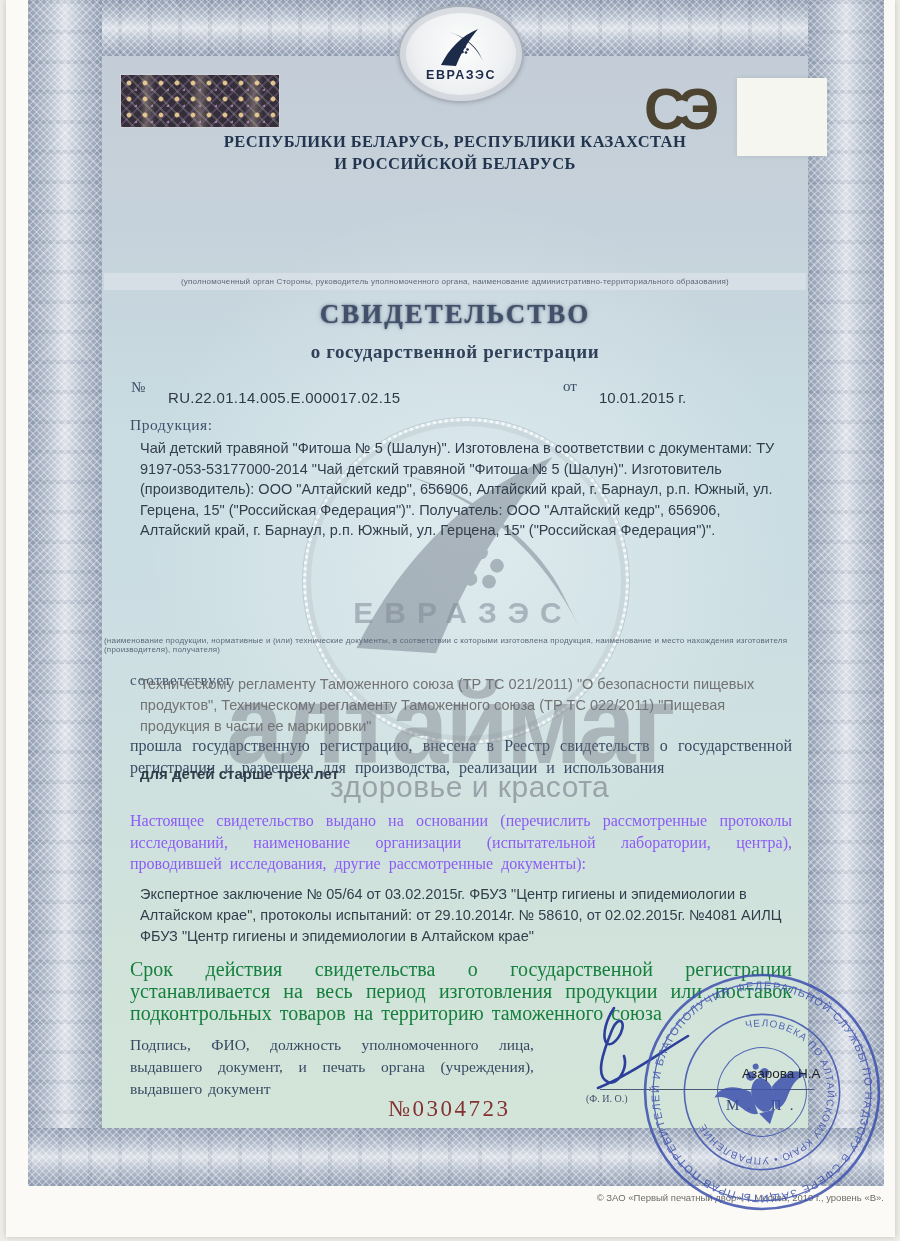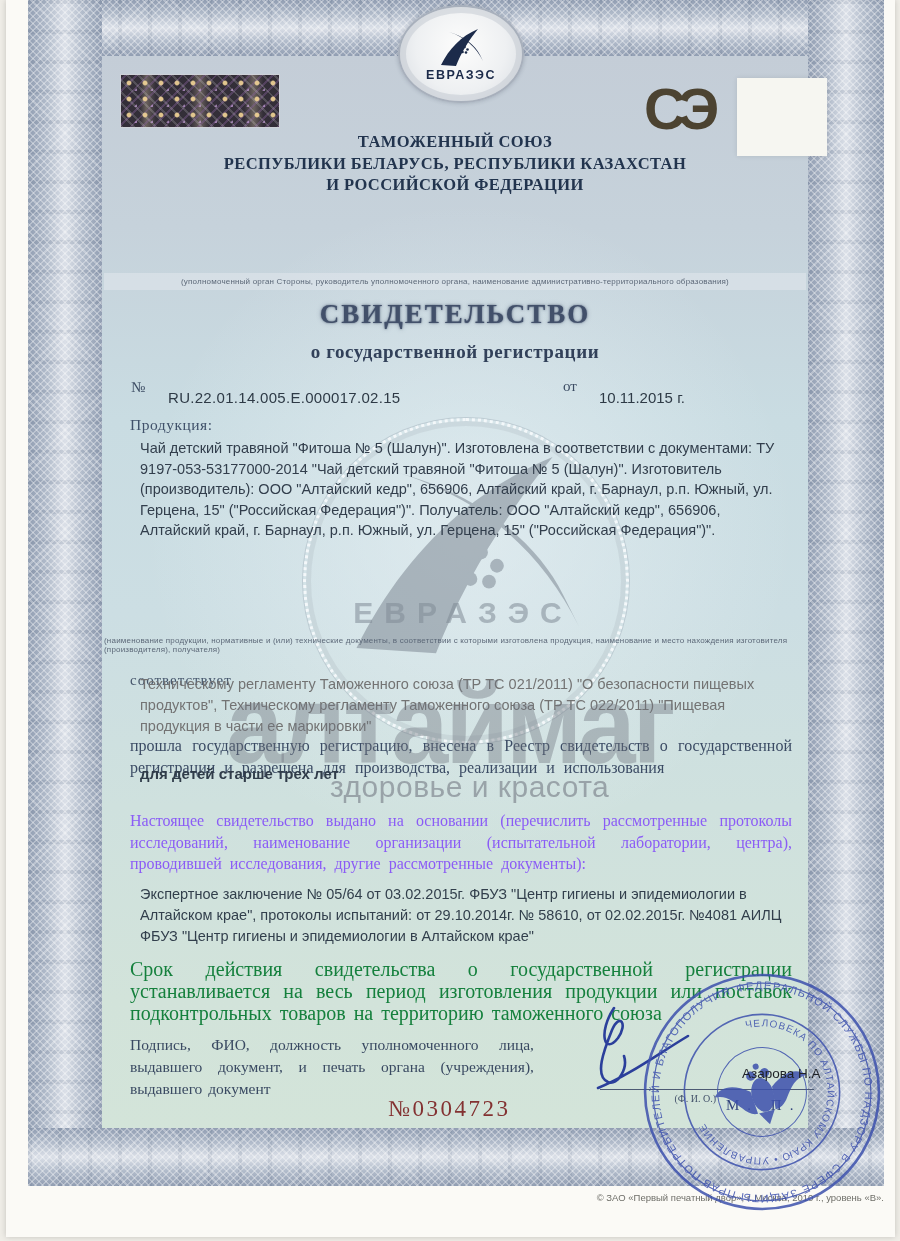--- a/index.html
+++ b/index.html
@@ -65,21 +65,21 @@
   .wm-brand{left:226px;top:660px;font-size:112px;font-weight:bold;color:rgba(110,115,125,.40);
     white-space:nowrap;letter-spacing:-3px;transform:scaleX(.92);transform-origin:left top;z-index:4;}
   .wm-slogan{left:330px;top:764px;font-size:30px;color:rgba(112,118,127,.58);letter-spacing:.5px;z-index:4;margin-top:6px;}
   
   .basis-intro{left:130px;top:810px;width:662px;font-size:16px;line-height:21.5px;color:#8b5cf6;text-align:justify;word-spacing:4px;}
   .basis-docs{left:140px;top:884px;width:654px;font-size:14.5px;line-height:21px;color:#323f4c;}
   .validity{left:130px;top:958px;width:662px;font-size:20px;line-height:22px;color:#15803d;text-align:justify;word-spacing:3px;}
   .sig-caption{left:130px;top:1034px;width:404px;font-size:15.5px;line-height:22px;color:#3a4a62;text-align:justify;word-spacing:2px;}
   
   .sig-line{position:absolute;left:600px;top:1089px;width:214px;border-top:1.3px solid #4d5a74;z-index:3;}
-  .fio-note{left:586px;top:1093px;width:130px;text-align:right;font-family:"Liberation Serif",serif;font-size:10px;color:#44536b;z-index:3;}
+  .fio-note{left:586px;top:1093px;width:130px;text-align:left;font-family:"Liberation Serif",serif;font-size:10px;color:#44536b;z-index:3;}
   .sig-name{left:742px;top:1066px;font-size:13.5px;color:#1e2126;z-index:7;}
   .mp{left:726px;top:1097px;font-family:"Liberation Serif",serif;font-size:15px;color:#33447c;letter-spacing:8px;z-index:3;}
   .serial{left:388px;top:1096px;font-family:"Liberation Serif",serif;font-size:23px;color:#833131;letter-spacing:2.5px;z-index:3;}
   .footer{right:16px;top:1192px;font-size:9.5px;color:#6e6e68;z-index:3;}
   
   .medallion{position:absolute;left:398px;top:5px;width:122px;height:94px;border-radius:50%;z-index:5;
     background:radial-gradient(circle at 50% 42%,#fdfdfc 0%,#eef0f2 55%,#d4d9df 100%);
     border:2px solid #a8b0bc;box-shadow:inset 0 0 0 6px rgba(188,195,205,.45), 0 0 4px rgba(40,50,70,.25);
     display:flex;flex-direction:column;align-items:center;justify-content:center;}
   .medallion-label{font-size:12.5px;font-weight:bold;color:#1c2b4a;letter-spacing:1.5px;margin-top:1px;}
@@ -132,34 +132,33 @@
     <svg width="54" height="40" viewBox="0 0 100 80" fill="#1c2b4a">
       <use href="#eurasec-emblem"></use>
     </svg>
     <div class="medallion-label">ЕВРАЗЭС</div>
   </div>
   <div class="hologram"></div>
   <div class="txt se-mark">СЭ</div>
   <div class="holo-square"></div>
 
   <div class="txt hdr-wrap hdr-serif">
-    <div>ТАМОЖЕННЫЙ СОЮЗ</div>
     <div>РЕСПУБЛИКИ БЕЛАРУСЬ, РЕСПУБЛИКИ КАЗАХСТАН</div>
-    <div>И РОССИЙСКОЙ ФЕДЕРАЦИИ</div>
+    <div>И РОССИЙСКОЙ БЕЛАРУСЬ</div>
   </div>
   <div class="note-strip"></div>
   <div class="txt hdr-wrap tiny-note hdr-note">(уполномоченный орган Стороны, руководитель уполномоченного органа, наименование административно-территориального образования)</div>
 
   <div class="txt hdr-wrap doc-title">СВИДЕТЕЛЬСТВО</div>
   <div class="txt hdr-wrap doc-sub">о государственной регистрации</div>
 
   <div class="txt serif no-label">№</div>
   <div class="txt sans no-value">RU.22.01.14.005.Е.000017.02.15</div>
   <div class="txt serif ot-label">от</div>
-  <div class="txt sans date-value">10.11.2015 г.</div>
+  <div class="txt sans date-value">10.01.2015 г.</div>
 
   <div class="txt serif prod-label">Продукция:</div>
   <div class="txt sans prod-text">Чай детский травяной "Фитоша № 5 (Шалун)". Изготовлена в соответствии с документами: ТУ 9197-053-53177000-2014 "Чай детский травяной "Фитоша № 5 (Шалун)". Изготовитель (производитель): ООО "Алтайский кедр", 656906, Алтайский край, г. Барнаул, р.п. Южный, ул. Герцена, 15" ("Российская Федерация")".  Получатель: ООО "Алтайский кедр", 656906, Алтайский край, г. Барнаул, р.п. Южный, ул. Герцена, 15" ("Российская Федерация")".</div>
 
   <div class="wm-ring"></div>
   <svg class="wm-emblem" viewBox="0 0 100 80" fill="#76808c">
     <use href="#eurasec-emblem"></use>
   </svg>
   <div class="txt sans wm-caption">ЕВРАЗЭС</div>
 

